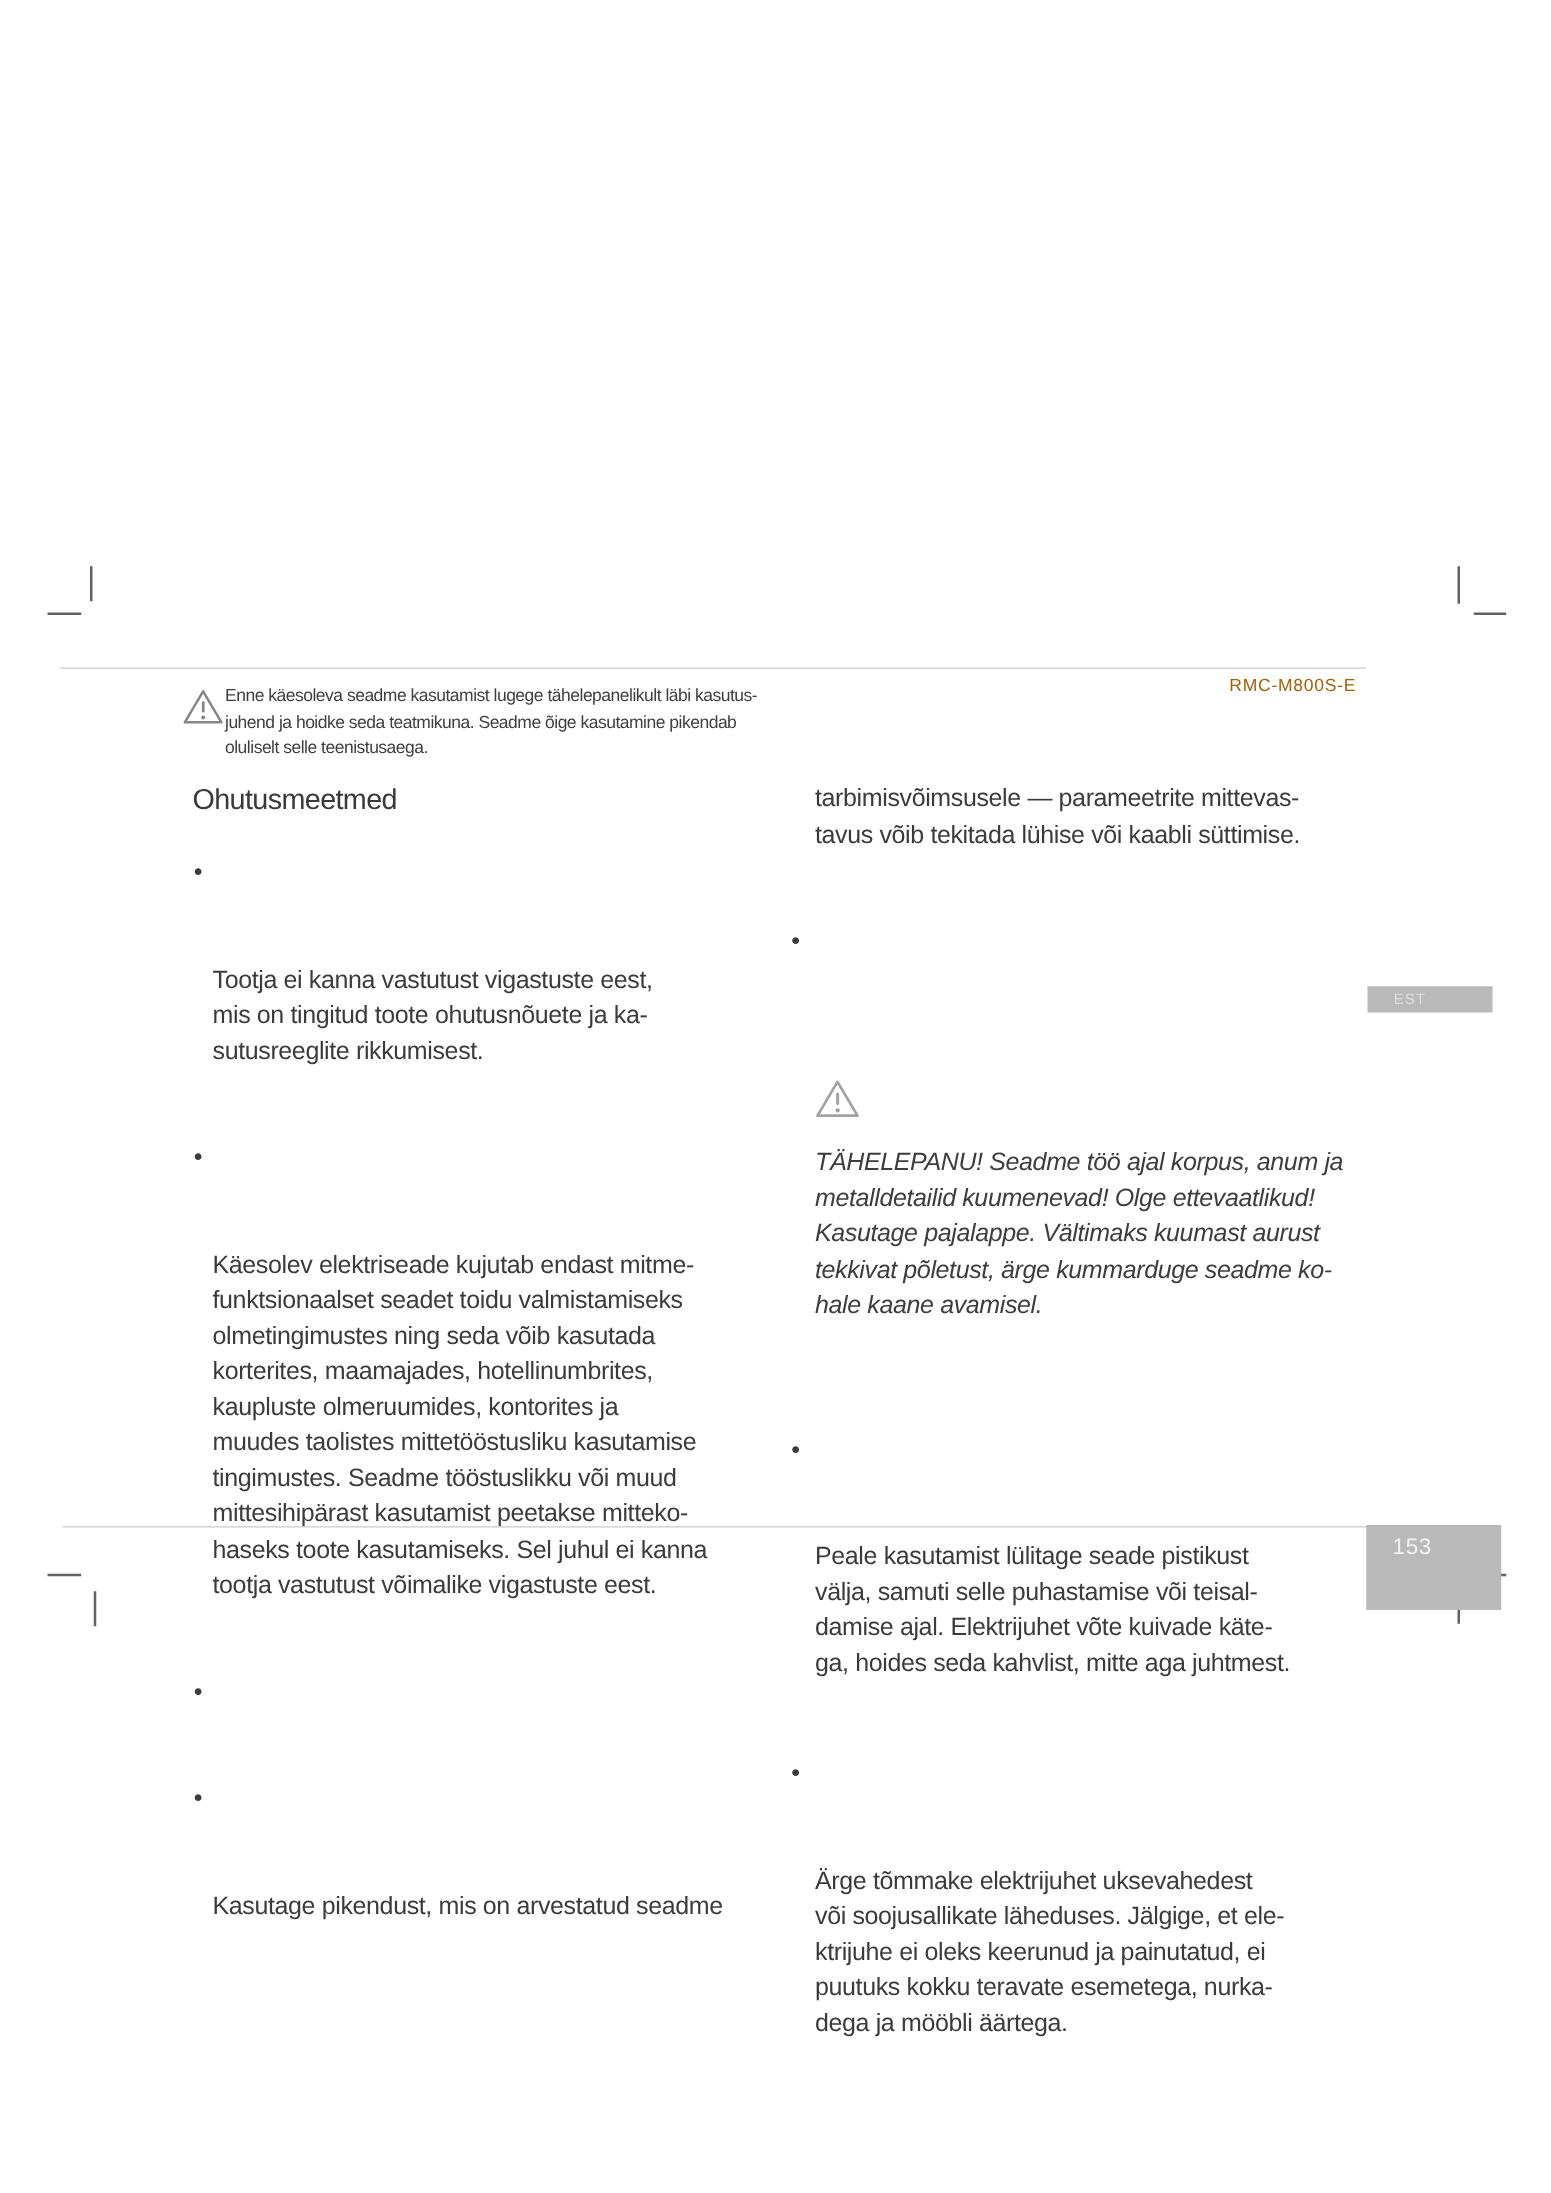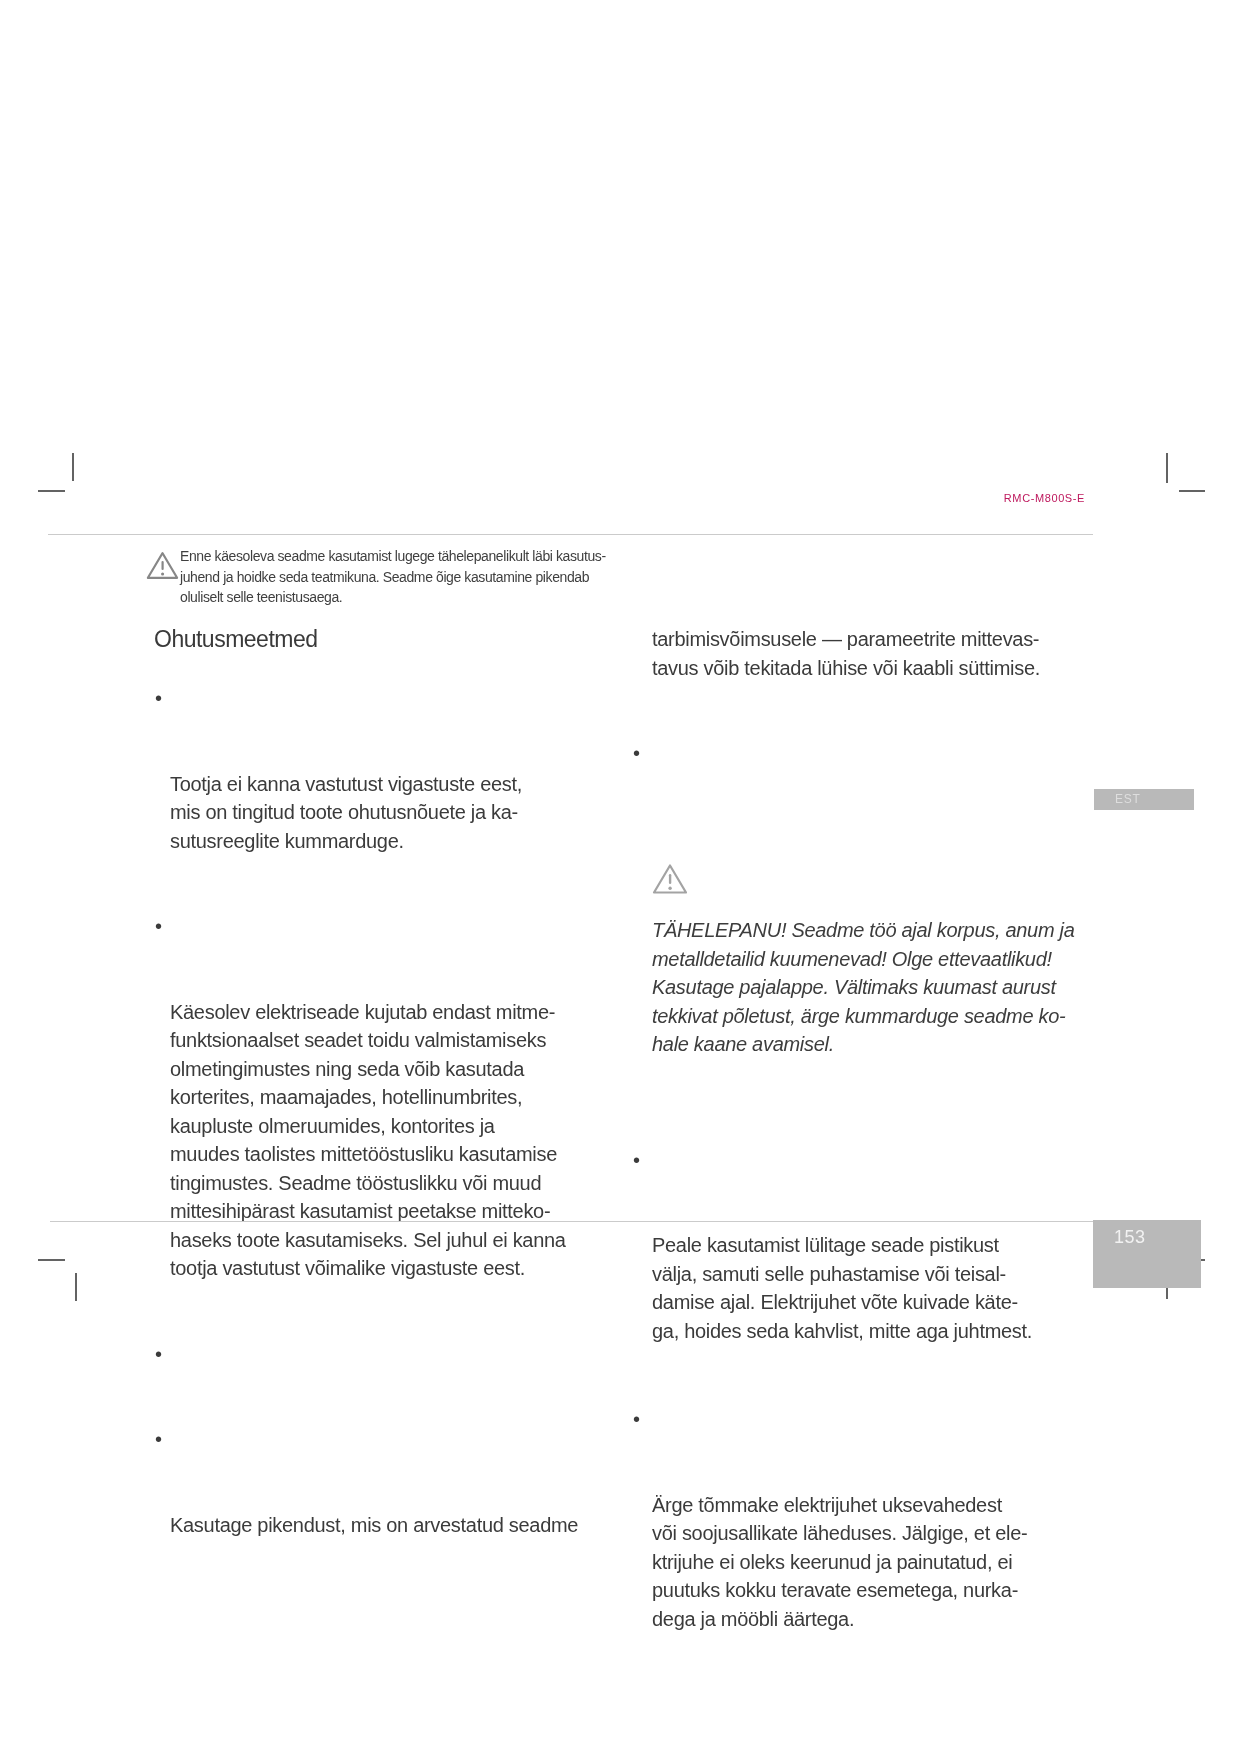--- a/index.html
+++ b/index.html
@@ -12,24 +12,24 @@
     color: #3b3b3b;
     overflow: hidden;
   }
 
   
   .crop { position: absolute; background: #636363; }
 
   
   .model-number {
     position: absolute;
-    top: 492px; right: 156px;
-    font-size: 11px;
+    top: 540px; right: 156px;
+    font-size: 14px;
     letter-spacing: 0.6px;
-    color: #be185d;
+    color: #a16207;
   }
   .rule { position: absolute; height: 1px; background: #cbcbcb; }
 
   
   .intro-note-text {
     position: absolute;
     left: 180px; top: 546px;
     width: 460px;
     font-size: 14px;
     letter-spacing: -0.4px;
@@ -136,21 +136,21 @@
 juhend ja hoidke seda teatmikuna. Seadme õige kasutamine pikendab
 oluliselt selle teenistusaega.</div>
 
   <div class="section-title">Ohutusmeetmed</div>
 
   <div class="col col-left">
     <div class="para bullet-item">
       <span class="marker">•</span>
       <span class="txt">Tootja ei kanna vastutust vigastuste eest,
 mis on tingitud toote ohutusnõuete ja ka-
-sutusreeglite kummarduge.</span>
+sutusreeglite rikkumisest.</span>
     </div>
     <div class="para bullet-item">
       <span class="marker">•</span>
       <span class="txt">Käesolev elektriseade kujutab endast mitme-
 funktsionaalset seadet toidu valmistamiseks
 olmetingimustes ning seda võib kasutada
 korterites, maamajades, hotellinumbrites,
 kaupluste olmeruumides, kontorites ja
 muudes taolistes mittetööstusliku kasutamise
 tingimustes. Seadme tööstuslikku või muud

